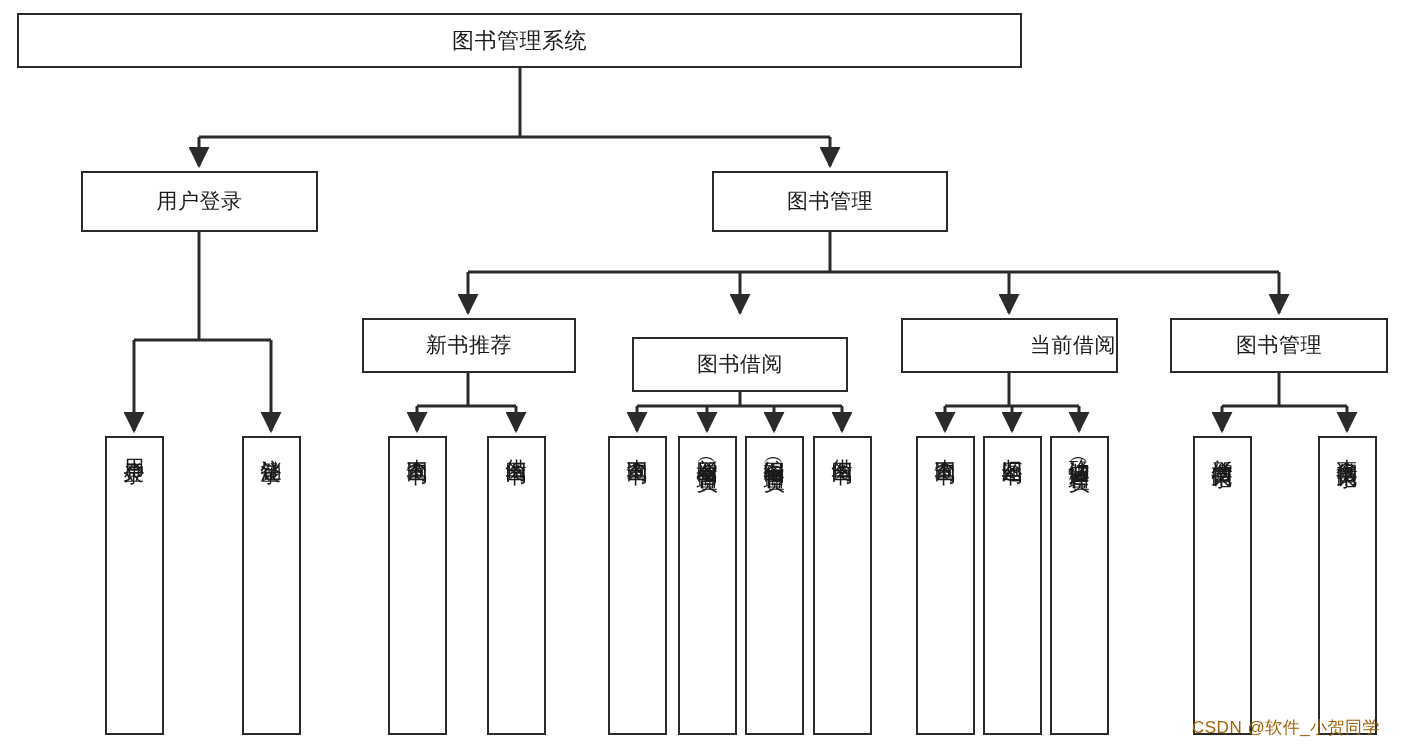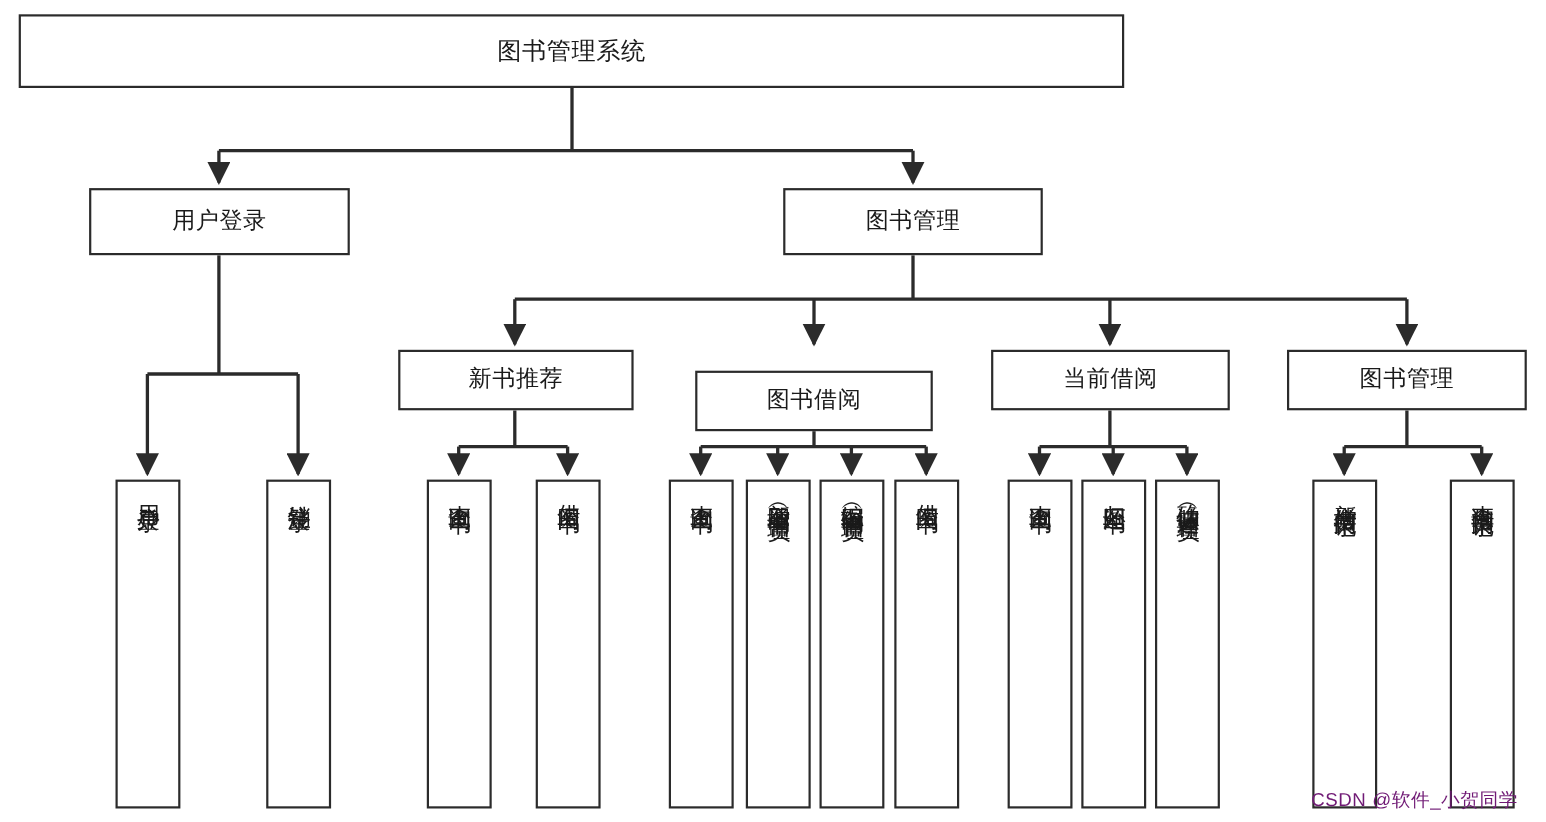--- a/index.html
+++ b/index.html
@@ -118,38 +118,38 @@
       <path d="M 1012 406 L 1012 431" marker-end="url(#arrow)"></path>
       <path d="M 1079 406 L 1079 431" marker-end="url(#arrow)"></path>
 
       <path d="M 1279 373 L 1279 406"></path>
       <path d="M 1222 406 L 1347 406"></path>
       <path d="M 1222 406 L 1222 431" marker-end="url(#arrow)"></path>
       <path d="M 1347 406 L 1347 431" marker-end="url(#arrow)"></path>
     </g>
   </svg>
 
-  <div class="node horizontal" id="node-root" style="left: 17px; top: 13px; width: 1005px; height: 67px;">
+  <div class="node horizontal" id="node-root" style="left: 17px; top: 13px; width: 1005px; height: 55px;">
     <span class="node-label">图书管理系统</span>
   </div>
 
   <div class="node horizontal" id="node-user-login" style="left: 81px; top: 171px; width: 237px; height: 61px;">
     <span class="node-label">用户登录</span>
   </div>
   <div class="node horizontal" id="node-book-manage" style="left: 712px; top: 171px; width: 236px; height: 61px;">
     <span class="node-label">图书管理</span>
   </div>
 
   <div class="node horizontal" id="node-new-book-rec" style="left: 362px; top: 318px; width: 214px; height: 55px;">
     <span class="node-label">新书推荐</span>
   </div>
   <div class="node horizontal" id="node-book-borrow" style="left: 632px; top: 318px; width: 216px; height: 55px; margin-top: 19px;">
     <span class="node-label">图书借阅</span>
   </div>
-  <div class="node horizontal" id="node-current-borrow" style="left: 901px; top: 318px; width: 217px; height: 55px;">
+  <div class="node horizontal" id="node-current-borrow" style="left: 901px; top: 318px; width: 217px; height: 55px; justify-content: flex-end;">
     <span class="node-label">当前借阅</span>
   </div>
   <div class="node horizontal" id="node-borrow-record" style="left: 1170px; top: 318px; width: 218px; height: 55px;">
     <span class="node-label">图书管理</span>
   </div>
 
   <div class="node vertical" id="leaf-0" style="left: 105px; top: 436px; width: 59px; height: 299px;">
     <span class="node-label">用户登录</span>
   </div>
   <div class="node vertical" id="leaf-1" style="left: 242px; top: 436px; width: 59px; height: 299px;">
@@ -182,15 +182,15 @@
   <div class="node vertical" id="leaf-10" style="left: 1050px; top: 436px; width: 59px; height: 299px;">
     <span class="node-label">确认归还（管理员）</span>
   </div>
   <div class="node vertical" id="leaf-11" style="left: 1193px; top: 436px; width: 59px; height: 299px;">
     <span class="node-label">新增借阅记录</span>
   </div>
   <div class="node vertical" id="leaf-12" style="left: 1318px; top: 436px; width: 59px; height: 299px;">
     <span class="node-label">查询借阅记录</span>
   </div>
 
-  <div class="watermark" style="left: 1192px; top: 716px; color: #701a75;">CSDN @软件_小贺同学</div>
+  <div class="watermark" style="left: 1192px; top: 716px; color: #a16207;">CSDN @软件_小贺同学</div>
 
 </div>
 
 </body></html>

